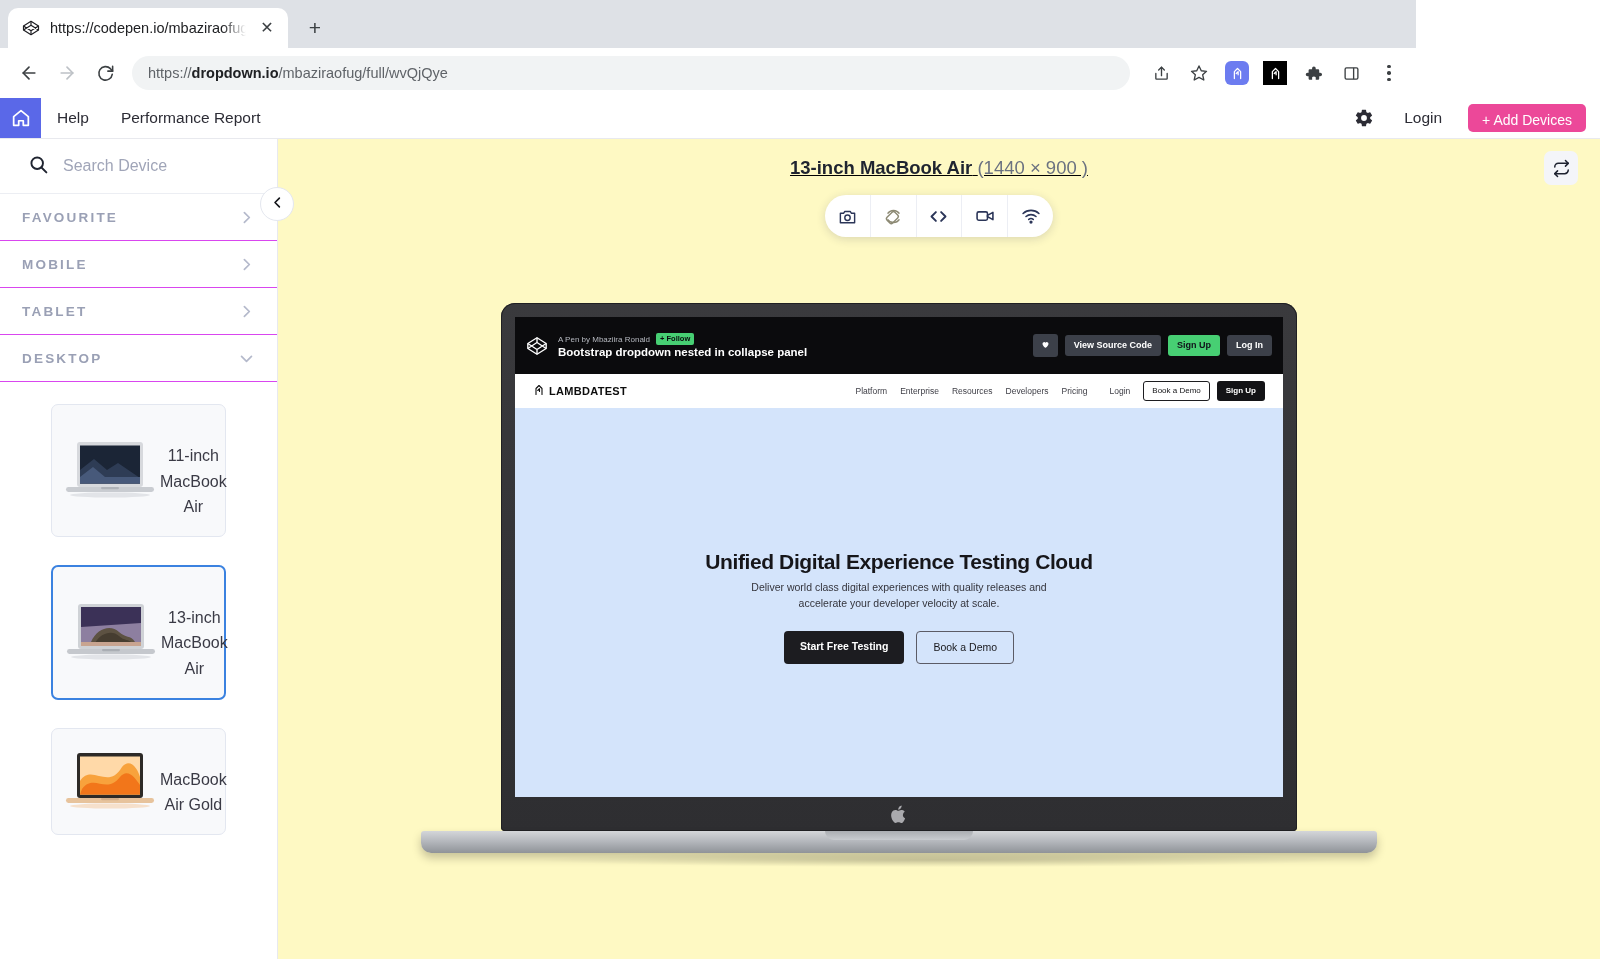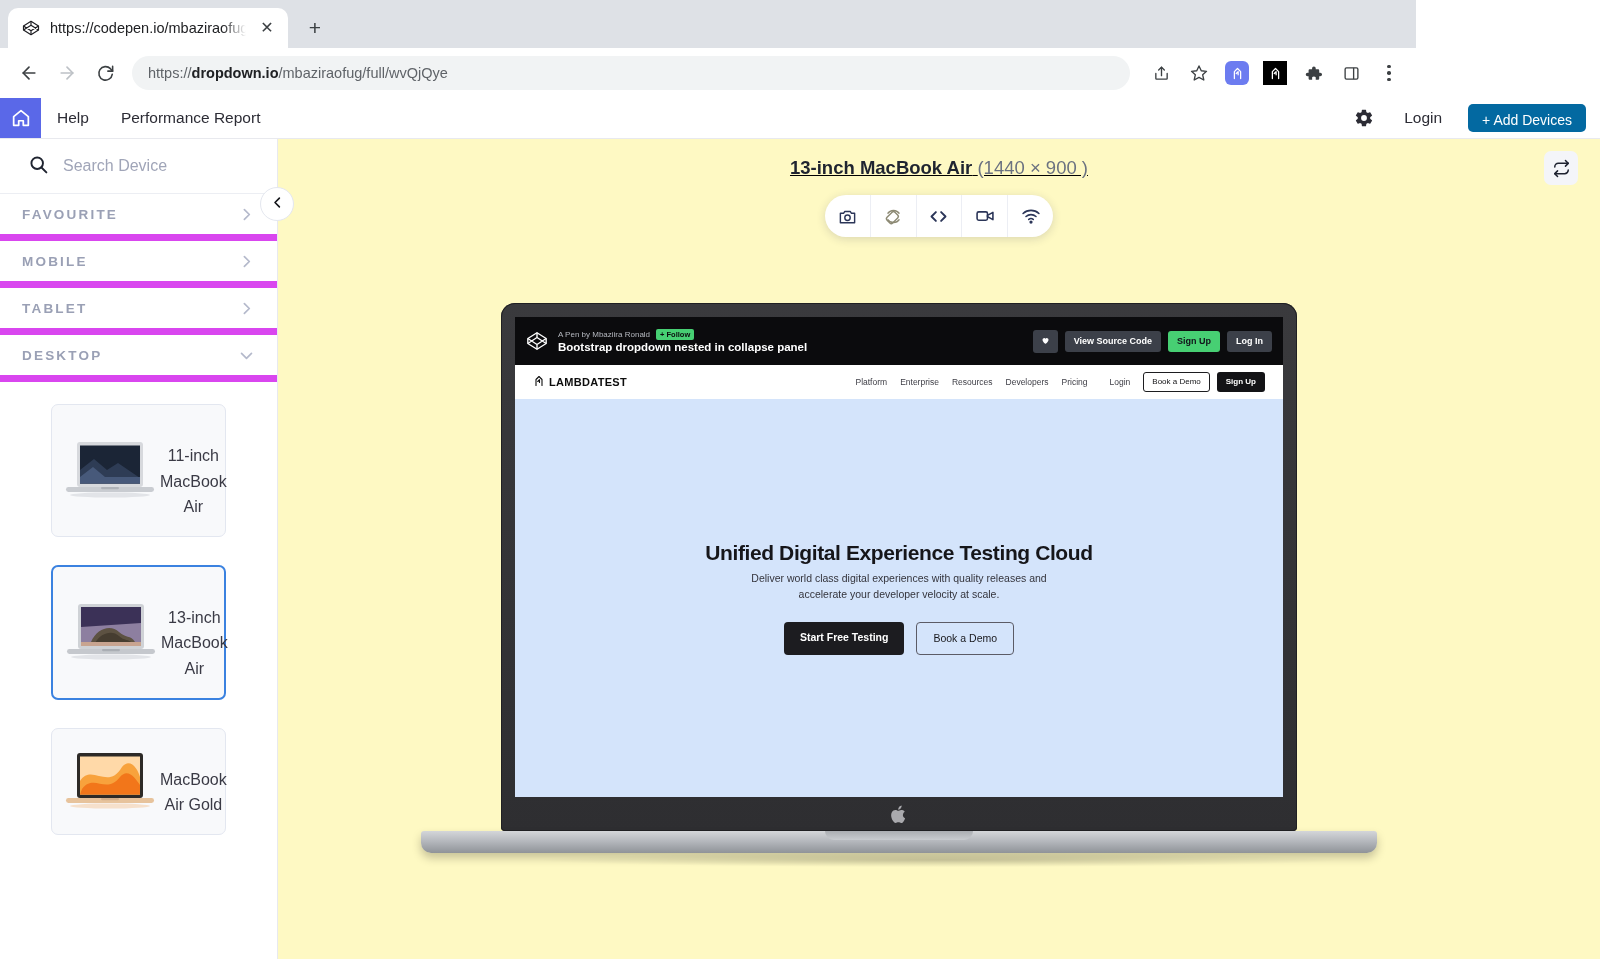--- a/index.html
+++ b/index.html
@@ -68,21 +68,21 @@
     display: flex; align-items: stretch; flex: 0 0 41px;
   }
   .home-btn {
     width: 41px; background: #5a68e8; display: flex; align-items: center;
     justify-content: center; flex: 0 0 41px;
   }
   .hdr-link { display: flex; align-items: center; padding: 0 16px; font-size: 15.5px; color: #2c2c35; }
   .hdr-spacer { flex: 1; }
   .gear-btn { display: flex; align-items: center; padding: 0 14px; color: #2c2c35; }
   .add-devices {
-    background: #0369a1; color: #fff; border: none; border-radius: 5px;
+    background: #ec4899; color: #fff; border: none; border-radius: 5px;
     font-size: 14px; padding: 8px 14px; margin: 6px 14px 6px 10px;
     font-family: "Liberation Sans", sans-serif; cursor: pointer; white-space: nowrap;
   }
 
   .app-body { flex: 1; display: flex; min-height: 0; }
 
   
   .sidebar {
     width: 278px; flex: 0 0 278px; border-right: 1px solid #e8e9ee;
     display: flex; flex-direction: column; position: relative; background:#fff;
@@ -92,21 +92,21 @@
     padding: 0 28px; border-bottom: 1px solid #eceef3; flex: 0 0 55px;
   }
   .search-input {
     border: none; outline: none; font-size: 16px; color: #2c2c35;
     font-family: "Liberation Sans", sans-serif; width: 100%; background: transparent;
   }
   .search-input::placeholder { color: #a0a5b8; }
   .cat-row {
     height: 47px; flex: 0 0 47px; display: flex; align-items: center;
     justify-content: space-between; padding: 0 22px;
-    border-bottom: 7px solid #d946ef; cursor: pointer;
+    border-bottom: 1px solid #d946ef; cursor: pointer;
   }
   .cat-label {
     font-size: 13.5px; font-weight: 700; letter-spacing: 2.2px; color: #9aa0b5;
   }
   .chev { color: #b4b9cb; display: flex; }
   .device-list { flex: 1; overflow: hidden; padding: 22px 0 0 0; }
   .device-card {
     width: 175px; margin: 0 auto 28px auto; border: 1px solid #e3e7f0;
     border-radius: 7px; background: #f8f9fb; padding: 22px 8px 16px;
     display: flex; flex-direction: row; align-items: center; cursor: pointer;
@@ -172,21 +172,21 @@
     background: linear-gradient(180deg,#aaadb2,#c9ccd0);
     border-radius: 0 0 9px 9px;
   }
   .base-shadow {
     width: 790px; height: 14px; margin: 0 auto;
     background: radial-gradient(ellipse at center, rgba(0,0,0,.17) 0%, rgba(0,0,0,0) 72%);
   }
 
   
   .cp-header {
-    height: 48px; background: #0b0b0d; display: flex; align-items: center;
+    height: 57px; background: #0b0b0d; display: flex; align-items: center;
     padding: 0 11px; gap: 10px;
   }
   .cp-logo { width: 22px; height: 22px; color:#fff; flex:0 0 22px;}
   .cp-meta { flex: 1; min-width: 0; }
   .cp-byline { display: flex; align-items: center; gap: 6px; }
   .cp-by { font-size: 8px; color: #b5b8bf; }
   .cp-follow {
     background: #47cf73; color: #0b0b0d; font-size: 7.5px; font-weight: 700;
     border-radius: 2px; padding: 1px 4px; line-height: 1.3;
   }

